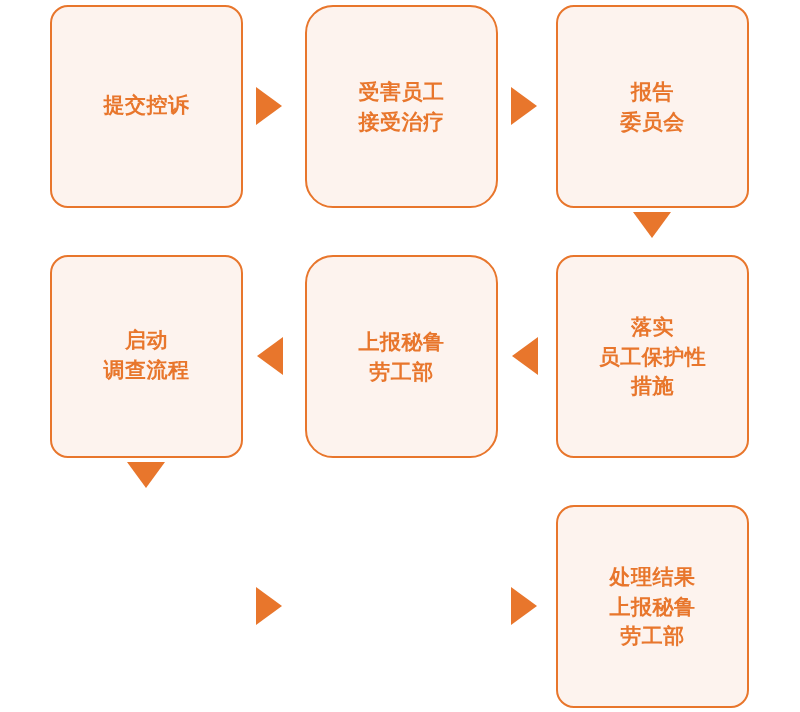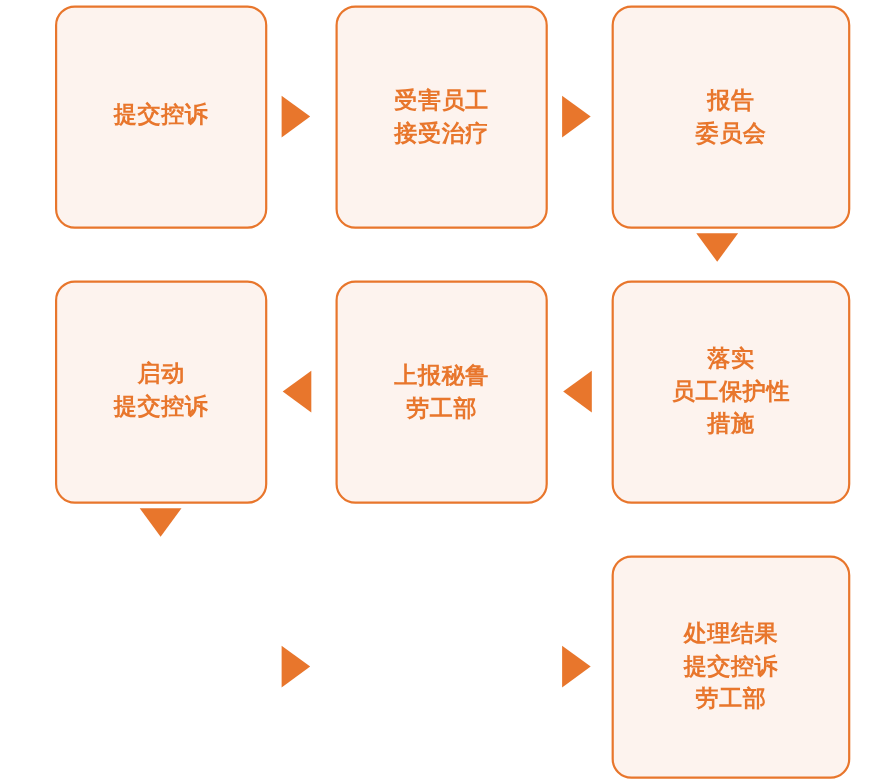--- a/index.html
+++ b/index.html
@@ -38,22 +38,22 @@
     font-size: 21px;
     font-weight: bold;
     line-height: 1.42;
     letter-spacing: 0.5px;
     white-space: pre-line;
     user-select: none;
   }
 
   
   .col-1 { left: 50px; width: 193px; font-family: Liberation Mono, monospace; }
-  .col-2 { left: 305px; width: 193px; }
-  .col-3 { left: 556px; width: 217px; }
+  .col-2 { left: 305px; width: 193px; border-radius: 28px; }
+  .col-3 { left: 556px; width: 193px; }
 
   
   .row-1 { top: 5px;   height: 203px; }
   .row-2 { top: 255px; height: 203px; }
   .row-3 { top: 505px; height: 203px; }
 
   
   .arrow {
     position: absolute;
     width: 0;
@@ -105,21 +105,21 @@
 
   <div class="node col-3 row-1">
     <span class="node-label">报告
 委员会</span>
   </div>
 
   <div class="arrow arrow-down" id="arrow-3-4"></div>
 
   <div class="node col-1 row-2">
     <span class="node-label">启动
-提交控诉</span>
+调查流程</span>
   </div>
 
   <div class="arrow arrow-left" id="arrow-5-6"></div>
 
   <div class="node col-2 row-2">
     <span class="node-label">上报秘鲁
 劳工部</span>
   </div>
 
   <div class="arrow arrow-left" id="arrow-4-5"></div>
@@ -133,17 +133,17 @@
   <div class="arrow arrow-down" id="arrow-6-7"></div>
 
 
   <div class="arrow arrow-right" id="arrow-7-8"></div>
 
 
   <div class="arrow arrow-right" id="arrow-8-9"></div>
 
   <div class="node col-3 row-3">
     <span class="node-label">处理结果
-提交控诉
+上报秘鲁
 劳工部</span>
   </div>
 
 </div>
 
 </body></html>

